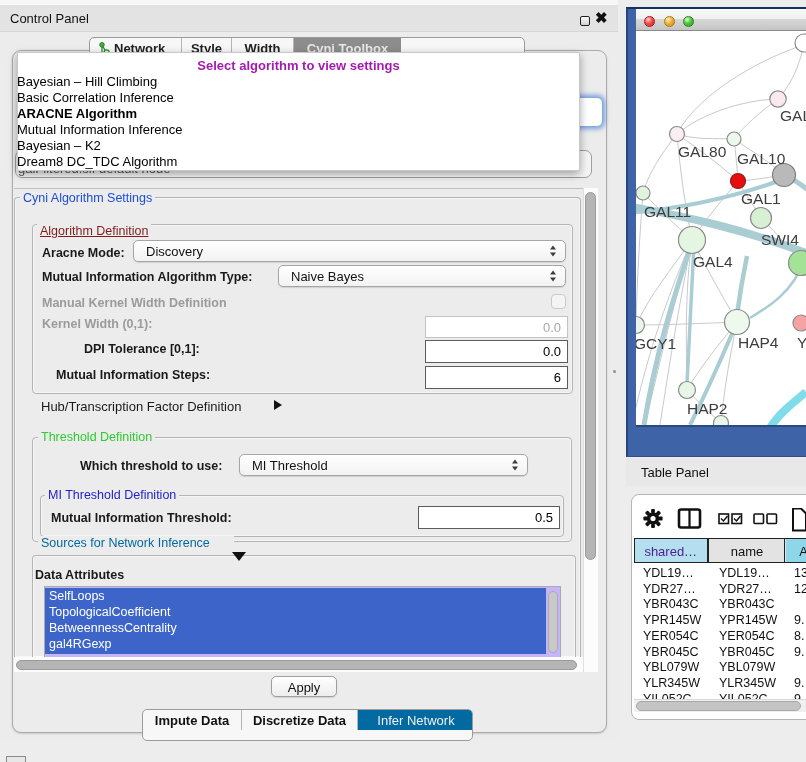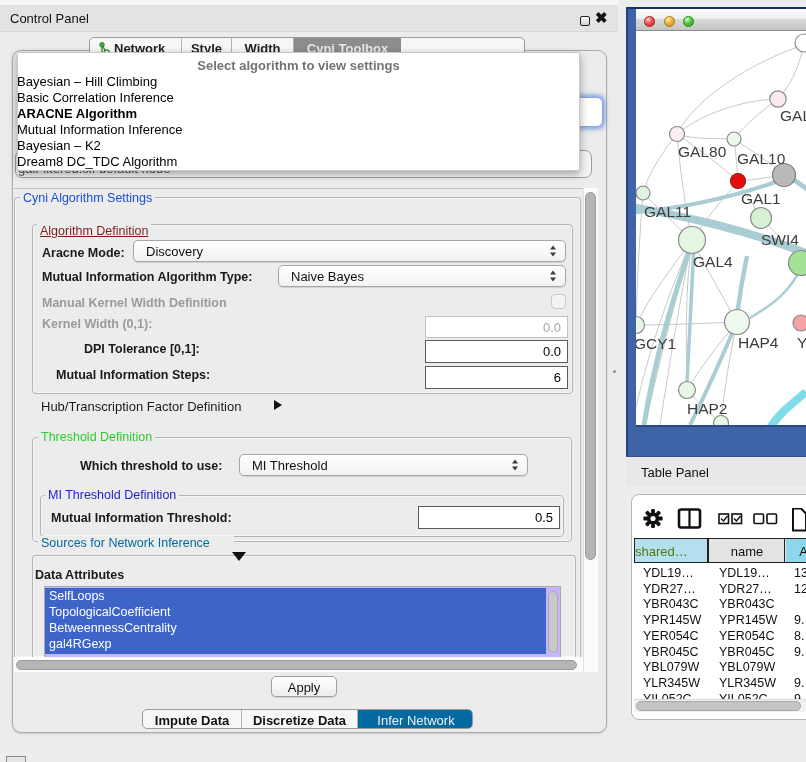--- a/index.html
+++ b/index.html
@@ -109,28 +109,28 @@
 
 <div class="abs" style="left:44px;top:586px;width:517px;height:71px;background:#c4b5fd;border:1px solid #aaa;border-bottom:none;overflow:hidden;">
   <div class="abs" style="left:0;top:1px;width:501px;height:66px;background:#3d64c8;overflow:hidden;color:#fff;font-size:12.5px;line-height:16px;padding-left:4px;">
     SelfLoops<br>TopologicalCoefficient<br>BetweennessCentrality<br>gal4RGexp<br>gal80Rexp
   </div>
   <div class="abs" style="left:503px;top:4px;width:10px;height:62px;background:#c9c9c9;border:1px solid #ababab;border-radius:5px;"></div>
 </div>
 
 <div class="abs" style="left:271px;top:676px;width:66px;height:21px;background:linear-gradient(#ffffff,#ededed);border:1px solid #9f9f9f;border-radius:5px;text-align:center;font-size:13px;color:#111;padding-top:2.5px;box-shadow:0 1px 1px rgba(0,0,0,0.12);">Apply</div>
 
-<div class="abs" style="left:142px;top:709px;width:331px;height:20px;background:#f7f7f7;border:1px solid #9b9b9b;border-radius:5px;overflow:hidden;font-size:13px;color:#111;">
+<div class="abs" style="left:142px;top:709px;width:331px;height:32px;background:#f7f7f7;border:1px solid #9b9b9b;border-radius:5px;overflow:hidden;font-size:13px;color:#111;">
   <div class="abs" style="left:0;top:0;width:99px;height:20px;border-right:1px solid #b5b5b5;text-align:center;padding-top:2.5px;font-weight:bold;">Impute Data</div>
   <div class="abs" style="left:99px;top:0;width:116px;height:20px;border-right:1px solid #b5b5b5;text-align:center;padding-top:2.5px;font-weight:bold;">Discretize Data</div>
   <div class="abs" style="left:215px;top:0;width:116px;height:20px;background:#0369a1;color:#f0f0f0;text-align:center;padding-top:2.5px;">Infer Network</div>
 </div>
 
 <div class="abs" style="left:17px;top:52px;width:563px;height:119px;background:#fff;border:1px solid #c9c9c9;border-radius:2px;box-shadow:0 3px 8px rgba(0,0,0,0.35);"></div>
-<div class="abs" style="left:17px;top:57.5px;width:563px;text-align:center;font-size:13px;font-weight:bold;color:#737373;">Select algorithm to view settings</div>
+<div class="abs" style="left:17px;top:57.5px;width:563px;text-align:center;font-size:13px;font-weight:bold;color:#a21caf;">Select algorithm to view settings</div>
 <div class="abs" style="left:17px;top:74px;font-size:13px;color:#000;line-height:16px;white-space:nowrap;">
 Bayesian – Hill Climbing<br>
 Basic Correlation Inference<br>
 <b>ARACNE Algorithm</b><br>
 Mutual Information Inference<br>
 Bayesian – K2<br>
 Dream8 DC_TDC Algorithm
 </div>
 
 <div class="abs" style="left:6px;top:756px;width:20px;height:10px;background:#e7e7e7;border:1.5px solid #8a8a8a;"></div>
@@ -263,21 +263,21 @@
 
   <g stroke="#111" fill="none" stroke-width="1.6">
     <rect x="111" y="6" width="9.5" height="9.5" rx="1"></rect>
     <rect x="124" y="6" width="9.5" height="9.5" rx="1"></rect>
   </g>
 
   <path d="M150 0.5 h8 l5 5 v17 h-13 z" fill="#fff" stroke="#111" stroke-width="2"></path>
 </svg>
 
 <div class="abs" style="left:634px;top:537.5px;width:172px;height:25.5px;border-top:1.8px solid #222;border-bottom:1.8px solid #222;border-left:1.8px solid #222;background:#e3e3e3;overflow:hidden;">
-  <div class="abs" style="left:0;top:0;width:73.5px;height:25.5px;border-right:2px solid #222;background:#b4dfee;text-align:left;font-size:13px;color:#4d7c0f;padding-top:5px;">shared…</div>
+  <div class="abs" style="left:0;top:0;width:73.5px;height:25.5px;border-right:2px solid #222;background:#b4dfee;text-align:center;font-size:13px;color:#4c1d95;padding-top:5px;">shared…</div>
   <div class="abs" style="left:75.5px;top:0;width:74px;height:25.5px;border-right:1.8px solid #222;background:#e3e3e3;text-align:center;font-size:13px;color:#111;padding-top:5px;">name</div>
   <div class="abs" style="left:151.3px;top:0;width:21px;height:25.5px;background:#8ed7eb;font-size:13px;color:#111;padding-top:5px;padding-left:13px;">A</div>
 </div>
 <div class="abs" style="left:634px;top:563px;width:172px;height:137px;background:#fff;overflow:hidden;font-size:12.5px;color:#111;">
   <div style="position:absolute;left:9px;top:3px;line-height:15.7px;">YDL19…<br>YDR27…<br>YBR043C<br>YPR145W<br>YER054C<br>YBR045C<br>YBL079W<br>YLR345W<br>YIL052C</div>
   <div style="position:absolute;left:85px;top:3px;line-height:15.7px;">YDL19…<br>YDR27…<br>YBR043C<br>YPR145W<br>YER054C<br>YBR045C<br>YBL079W<br>YLR345W<br>YIL052C</div>
   <div style="position:absolute;left:160px;top:3px;line-height:15.7px;">13<br>12<br><br>9.<br>8.<br>9.<br><br>9.<br>9.</div>
 </div>
 
 <div class="abs" style="left:634px;top:699px;width:172px;height:13px;background:#f0f0f0;border-top:1px solid #d8d8d8;"></div>

